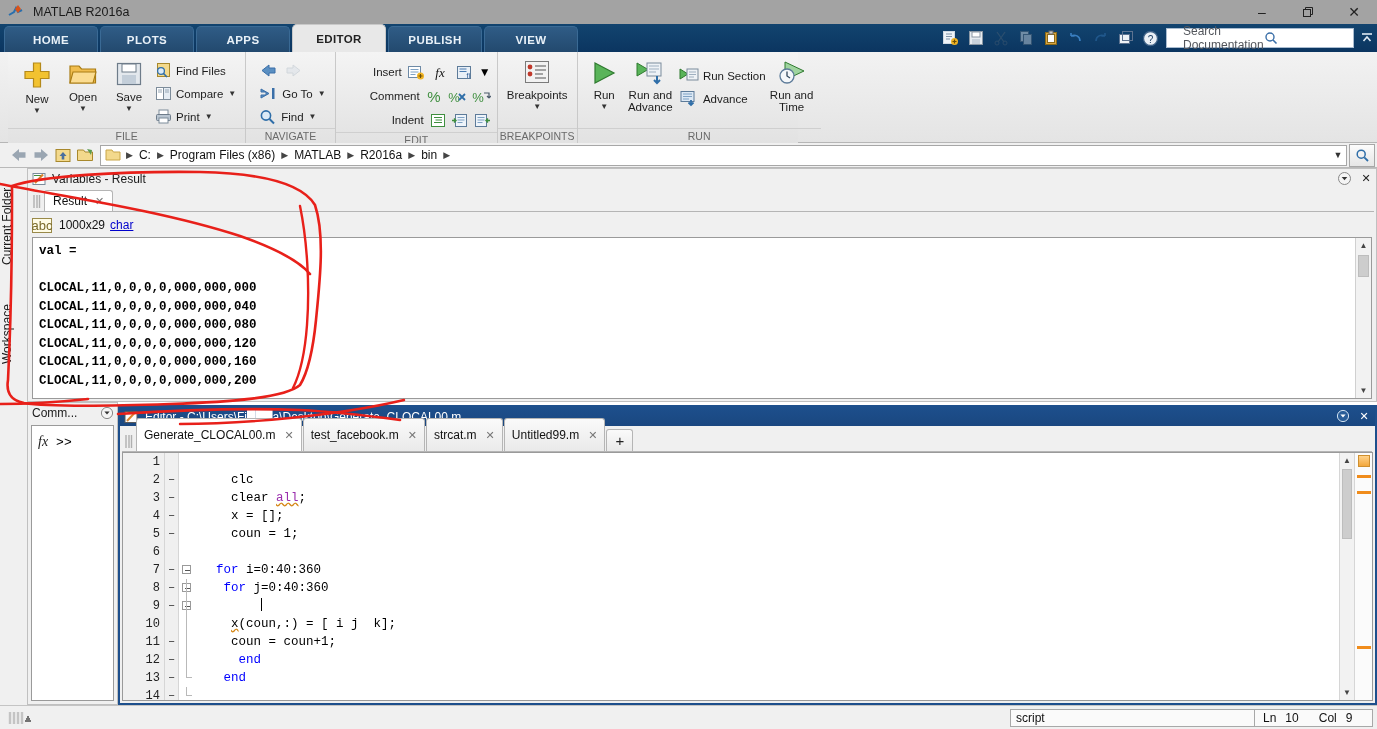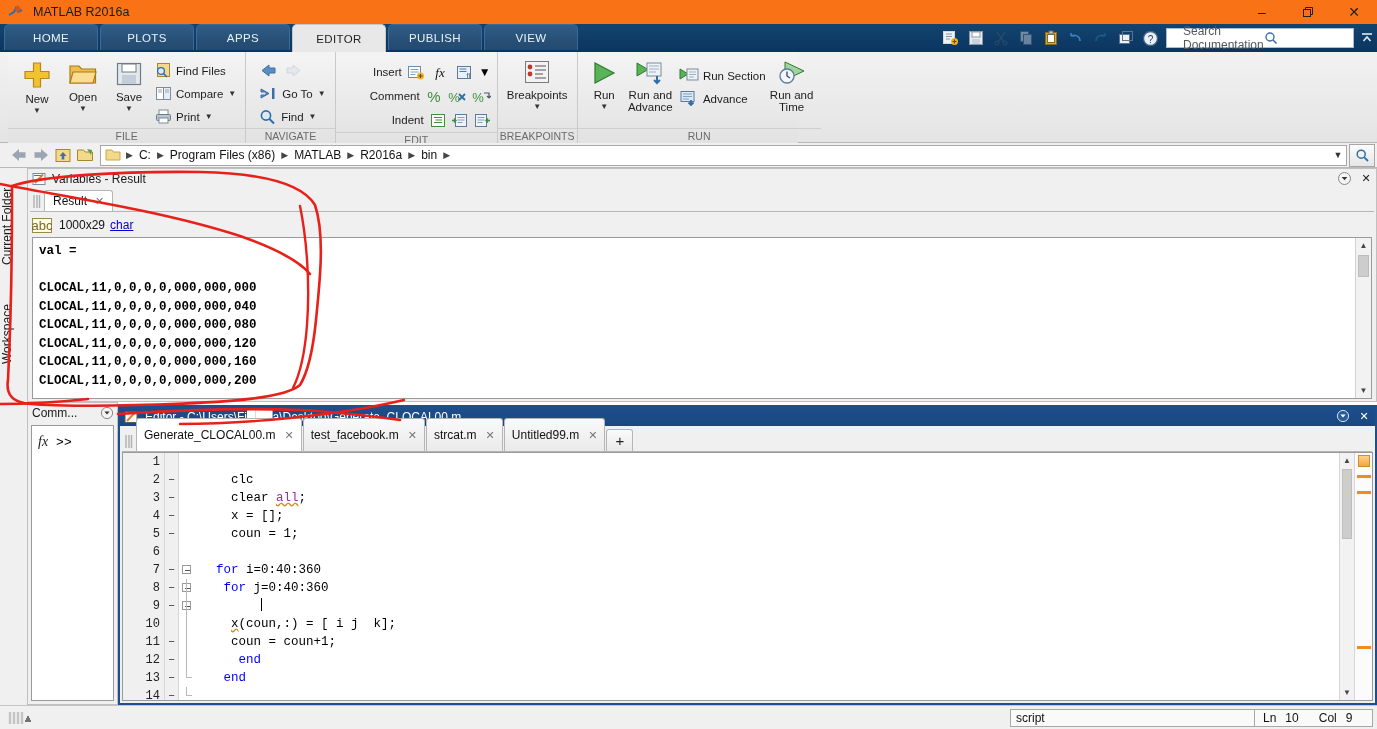--- a/index.html
+++ b/index.html
@@ -9,37 +9,37 @@
     font-size: 12px;
     overflow: hidden;
     background: #ffffff;
     color: #000000;
   }
   #app { position: relative; width: 1377px; height: 729px; }
 
   
   .titlebar {
     position: absolute; left: 0; top: 0; width: 1377px; height: 24px;
-    background: #f97316; display: flex; align-items: center;
+    background: #a3a3a3; display: flex; align-items: center;
   }
   .title-logo { margin-left: 8px; width: 18px; height: 16px; position: relative; }
   .title-text { margin-left: 7px; font-size: 12.5px; color: #1a1a1a; }
   .win-buttons { position: absolute; right: 0; top: 0; height: 24px; display: flex; }
   .win-btn {
     width: 46px; height: 24px; display: flex; align-items: center; justify-content: center;
     font-size: 14px; color: #222; background: transparent;
   }
 
   
   .tabstrip {
     position: absolute; left: 0; top: 24px; width: 1377px; height: 28px;
     background: #0e3e6e;
     background: linear-gradient(#12446f, #0b3560);
   }
-  .tabs { position: absolute; left: 4px; top: 0; display: flex; height: 28px; align-items: flex-start; }
+  .tabs { position: absolute; left: 4px; top: 0; display: flex; height: 28px; align-items: flex-end; font-weight: bold; }
   .tab {
     width: 94px; height: 26px; margin-right: 2px;
     display: flex; align-items: center; justify-content: center;
     font-size: 11.5px; letter-spacing: .4px;
     color: #e9f1f8;
     background: linear-gradient(#2f5c86, #23496e);
     border: 1px solid #3a6a95; border-bottom: none;
     border-radius: 5px 5px 0 0;
   }
   .tab.active {

